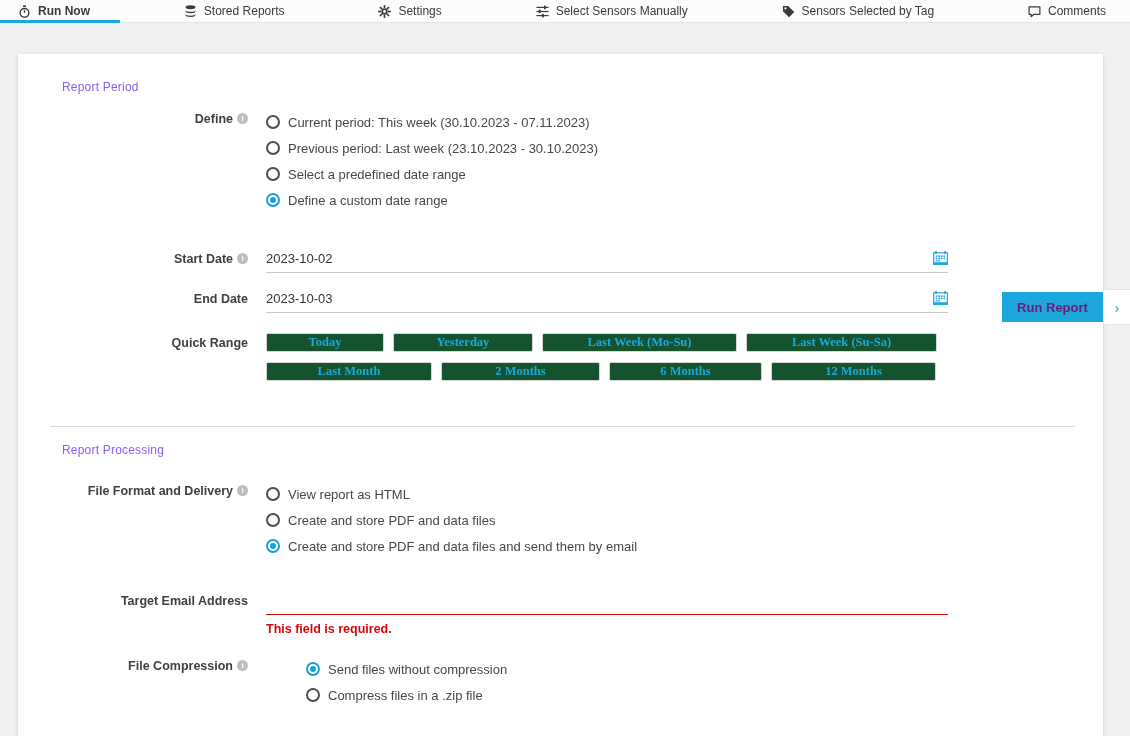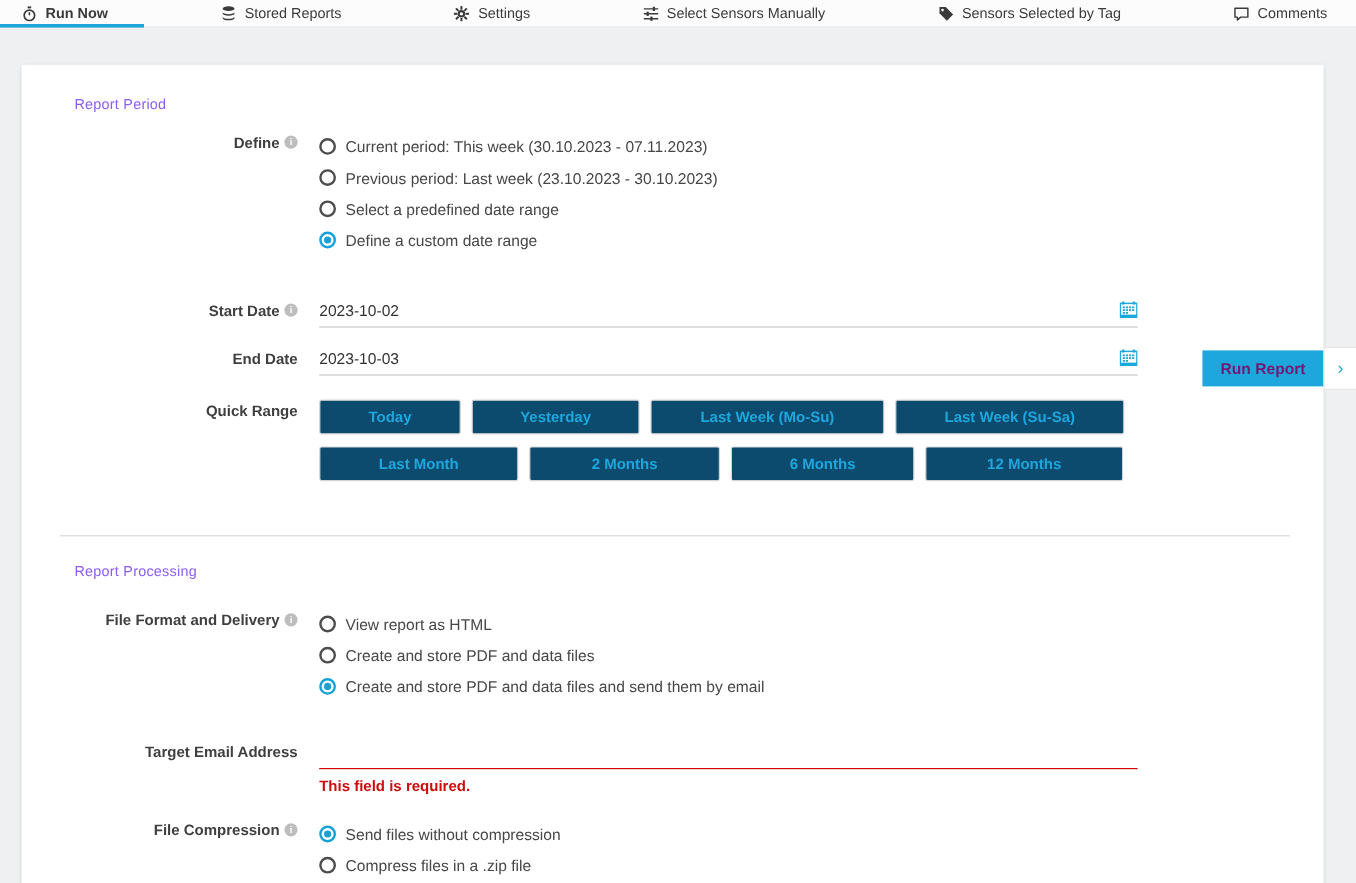--- a/index.html
+++ b/index.html
@@ -73,22 +73,22 @@
     flex:1; border:none; outline:none; background:transparent;
     font-family:inherit; font-size:13px; color:#333; padding:0;
   }
   .field .cal { width:15px; height:15px; margin-left:8px; cursor:pointer; flex:none; }
   .field.error-field { border-bottom-color:#cf0a0a; }
   .error-text { font-size:12.5px; font-weight:bold; color:#cf0a0a; margin-top:7px; }
 
   
   .qrow { display:flex; gap:9px; margin-bottom:10px; }
   .qbtn {
-    height:29px; background:#0c4a6e; border:1px solid #d5d5d5; border-radius:2px;
-    color:#1ea7dd; font-family:Liberation Sans, sans-serif; font-size:12.5px; font-weight:bold; cursor:pointer;
+    height:19px; background:#14532d; border:1px solid #d5d5d5; border-radius:2px;
+    color:#1ea7dd; font-family:Liberation Serif, serif; font-size:12.5px; font-weight:bold; cursor:pointer;
   }
   .q-w1 { width:118px; } .q-w2 { width:140px; } .q-w3 { width:195px; } .q-w4 { width:191px; }
   .q-w5 { width:166px; } .q-w6 { width:159px; } .q-w7 { width:153px; } .q-w8 { width:165px; }
 
   .divider { height:1px; background:#d9d9d9; margin:35px 28px 0 32px; }
 
   
   .run-report-btn {
     position:absolute; right:27px; top:292px; width:101px; height:30px;
     background:#1ea7dd; color:#701a75; border:none; border-radius:0;
@@ -100,24 +100,24 @@
     display:flex; align-items:center; justify-content:center;
     color:#1ea7dd; font-size:15px; line-height:1; cursor:pointer; z-index:6;
   }
 
   
   .mt-heading1 { margin-top:0; }
   .row-period   { margin-top:11px; }
   .row-start    { margin-top:36px; }
   .row-end      { margin-top:16px; }
   .row-quick    { margin-top:20px; }
-  .heading2     { margin-top:18px; }
+  .heading2     { margin-top:12px; }
   .row-format   { margin-top:20px; }
   .row-email    { margin-top:32px; }
-  .row-compress { margin-top:20px; }
+  .row-compress { margin-top:20px;gap:40px; }
 
   .icon-dark { color:#3a3a3a; fill:#3a3a3a; stroke:#3a3a3a; }
 </style>
 </head>
 <body>
 
 <div class="tabbar">
   <div class="tab active">
     <svg viewBox="0 0 14 14" class="icon-dark">
       <rect x="5.4" y="0.4" width="3.2" height="1.7" fill="#3a3a3a" stroke="none"></rect>

